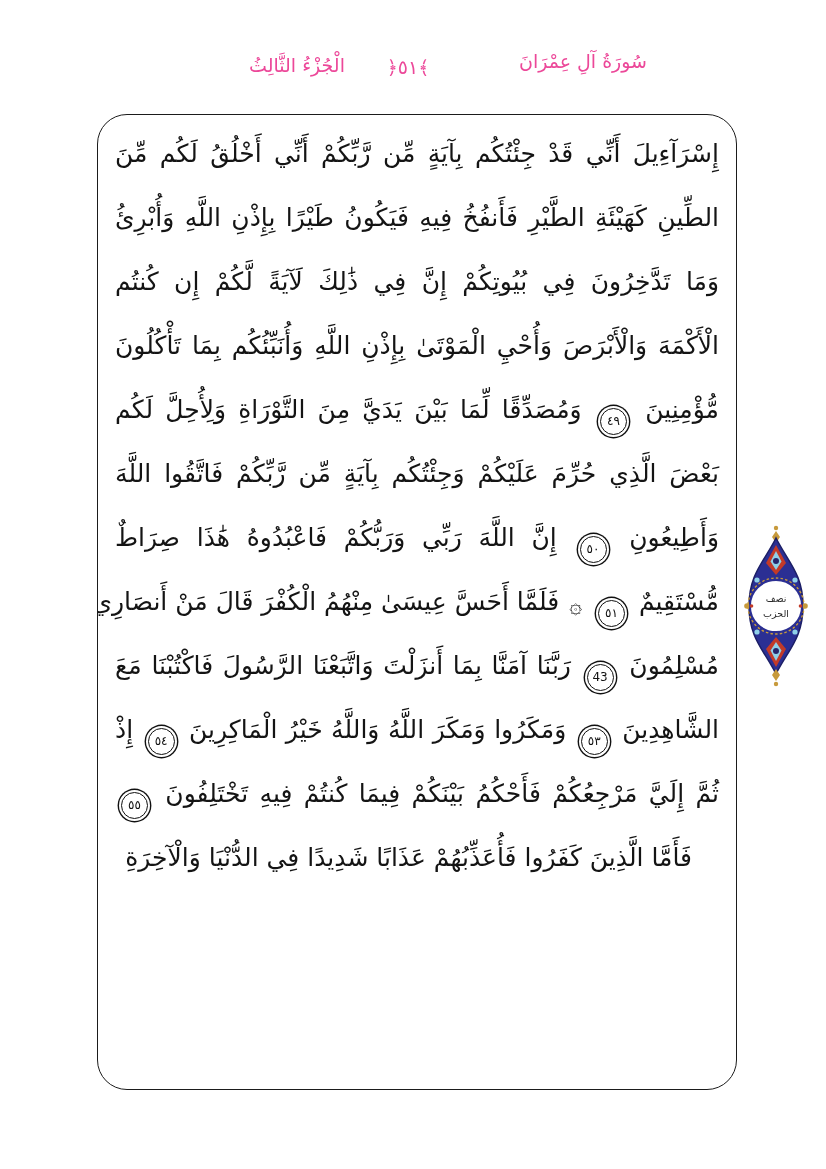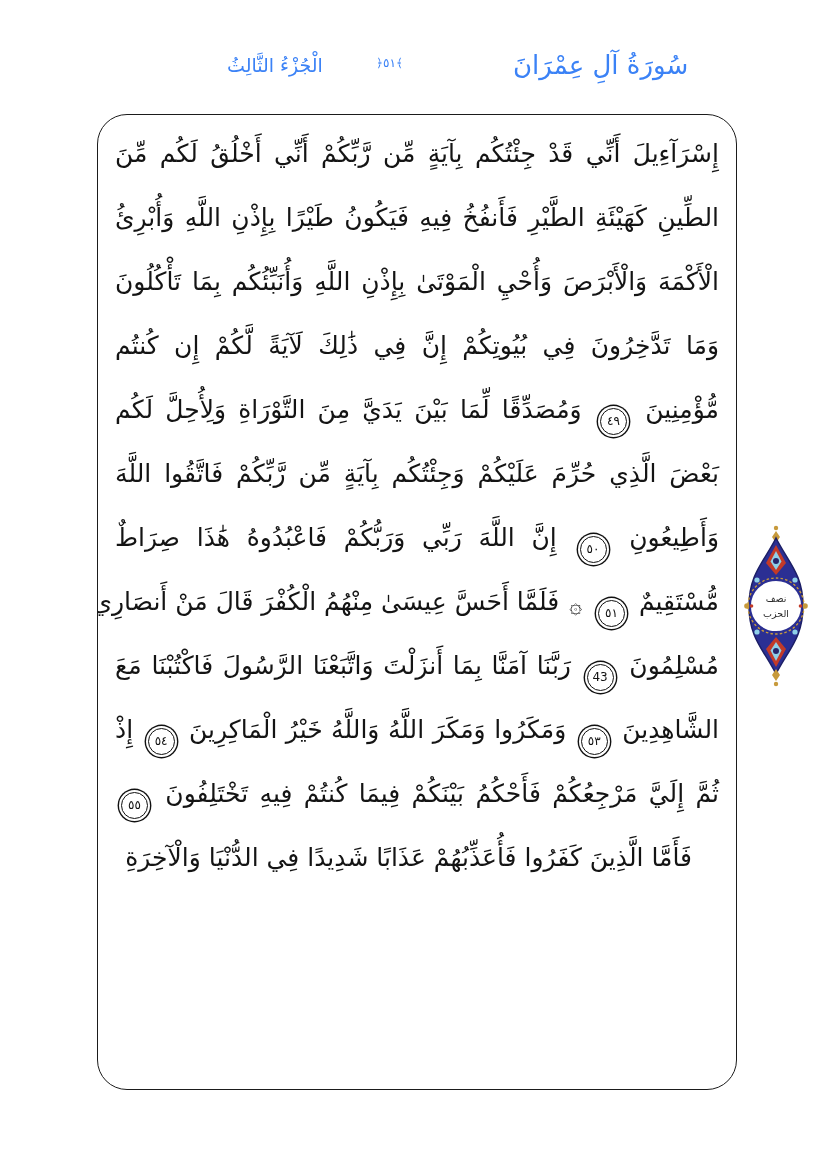--- a/index.html
+++ b/index.html
@@ -7,24 +7,24 @@
   body {
     position:relative;
     background:#ffffff;
     font-family:"DejaVu Sans", sans-serif;
     color:#151515;
     overflow:hidden;
   }
   .sheet { position:absolute; inset:0; }
 
   
-  .header-item { position:absolute; white-space:nowrap; color:#3b82f6; }
+  .header-item { position:absolute; text-align:center; white-space:nowrap; color:#ec4899; }
   .juz-label   { left:227px; top:54px; width:140px; font-size:19px; }
-  .page-number { left:376px; top:56px; width:120px; font-size:12px; letter-spacing:1px; }
-  .surah-title { left:513px; top:50px; width:140px; font-size:26px; }
+  .page-number { left:348px; top:56px; width:120px; font-size:19px; letter-spacing:1px; }
+  .surah-title { left:513px; top:50px; width:140px; font-size:19px; }
 
   
   .frame {
     position:absolute;
     left:97px; top:114px;
     width:640px; height:976px;
     border:1.6px solid #1b1b1b;
     border-radius:30px;
     background:#ffffff;
     padding:7px 17px 4px 17px;
@@ -70,22 +70,22 @@
 <div class="sheet">
 
   <div class="header-item juz-label">الْجُزْءُ الثَّالِثُ</div>
   <div class="header-item page-number">﴿٥١﴾</div>
   <div class="header-item surah-title">سُورَةُ آلِ عِمْرَانَ</div>
 
   <div class="frame">
     <div>
         <div class="line" dir="rtl"><span class="qtext">إِسْرَآءِيلَ أَنِّي قَدْ جِئْتُكُم بِآيَةٍ مِّن رَّبِّكُمْ أَنِّي أَخْلُقُ لَكُم مِّنَ</span></div>
         <div class="line" dir="rtl"><span class="qtext">الطِّينِ كَهَيْئَةِ الطَّيْرِ فَأَنفُخُ فِيهِ فَيَكُونُ طَيْرًا بِإِذْنِ اللَّهِ وَأُبْرِئُ</span></div>
+        <div class="line" dir="rtl"><span class="qtext">وَمَا تَدَّخِرُونَ فِي بُيُوتِكُمْ إِنَّ فِي ذَٰلِكَ لَآيَةً لَّكُمْ إِن كُنتُم</span></div>
         <div class="line" dir="rtl"><span class="qtext">الْأَكْمَهَ وَالْأَبْرَصَ وَأُحْيِ الْمَوْتَىٰ بِإِذْنِ اللَّهِ وَأُنَبِّئُكُم بِمَا تَأْكُلُونَ</span></div>
-        <div class="line" dir="rtl"><span class="qtext">وَمَا تَدَّخِرُونَ فِي بُيُوتِكُمْ إِنَّ فِي ذَٰلِكَ لَآيَةً لَّكُمْ إِن كُنتُم</span></div>
         <div class="line" dir="rtl"><span class="qtext">مُّؤْمِنِينَ</span> <span class="ayah-marker">٤٩</span> <span class="qtext">وَمُصَدِّقًا لِّمَا بَيْنَ يَدَيَّ مِنَ التَّوْرَاةِ وَلِأُحِلَّ لَكُم</span></div>
         <div class="line" dir="rtl"><span class="qtext">بَعْضَ الَّذِي حُرِّمَ عَلَيْكُمْ وَجِئْتُكُم بِآيَةٍ مِّن رَّبِّكُمْ فَاتَّقُوا اللَّهَ</span></div>
         <div class="line" dir="rtl"><span class="qtext">وَأَطِيعُونِ</span> <span class="ayah-marker">٥٠</span> <span class="qtext">إِنَّ اللَّهَ رَبِّي وَرَبُّكُمْ فَاعْبُدُوهُ هَٰذَا صِرَاطٌ</span></div>
         <div class="line" dir="rtl"><span class="qtext">مُّسْتَقِيمٌ</span> <span class="ayah-marker">٥١</span> <span class="hizb-star">۞</span> <span class="qtext">فَلَمَّا أَحَسَّ عِيسَىٰ مِنْهُمُ الْكُفْرَ قَالَ مَنْ أَنصَارِي</span></div>
         <div class="line" dir="rtl"><span class="qtext">مُسْلِمُونَ</span> <span class="ayah-marker">43</span> <span class="qtext">رَبَّنَا آمَنَّا بِمَا أَنزَلْتَ وَاتَّبَعْنَا الرَّسُولَ فَاكْتُبْنَا مَعَ</span></div>
         <div class="line" dir="rtl"><span class="qtext">الشَّاهِدِينَ</span> <span class="ayah-marker">٥٣</span> <span class="qtext">وَمَكَرُوا وَمَكَرَ اللَّهُ وَاللَّهُ خَيْرُ الْمَاكِرِينَ</span> <span class="ayah-marker">٥٤</span> <span class="qtext">إِذْ</span></div>
         <div class="line" dir="rtl"><span class="qtext">ثُمَّ إِلَيَّ مَرْجِعُكُمْ فَأَحْكُمُ بَيْنَكُمْ فِيمَا كُنتُمْ فِيهِ تَخْتَلِفُونَ</span> <span class="ayah-marker">٥٥</span></div>
         <div class="line line-indent" dir="rtl"><span class="qtext">فَأَمَّا الَّذِينَ كَفَرُوا فَأُعَذِّبُهُمْ عَذَابًا شَدِيدًا فِي الدُّنْيَا وَالْآخِرَةِ</span></div>
       </div>
   </div>

